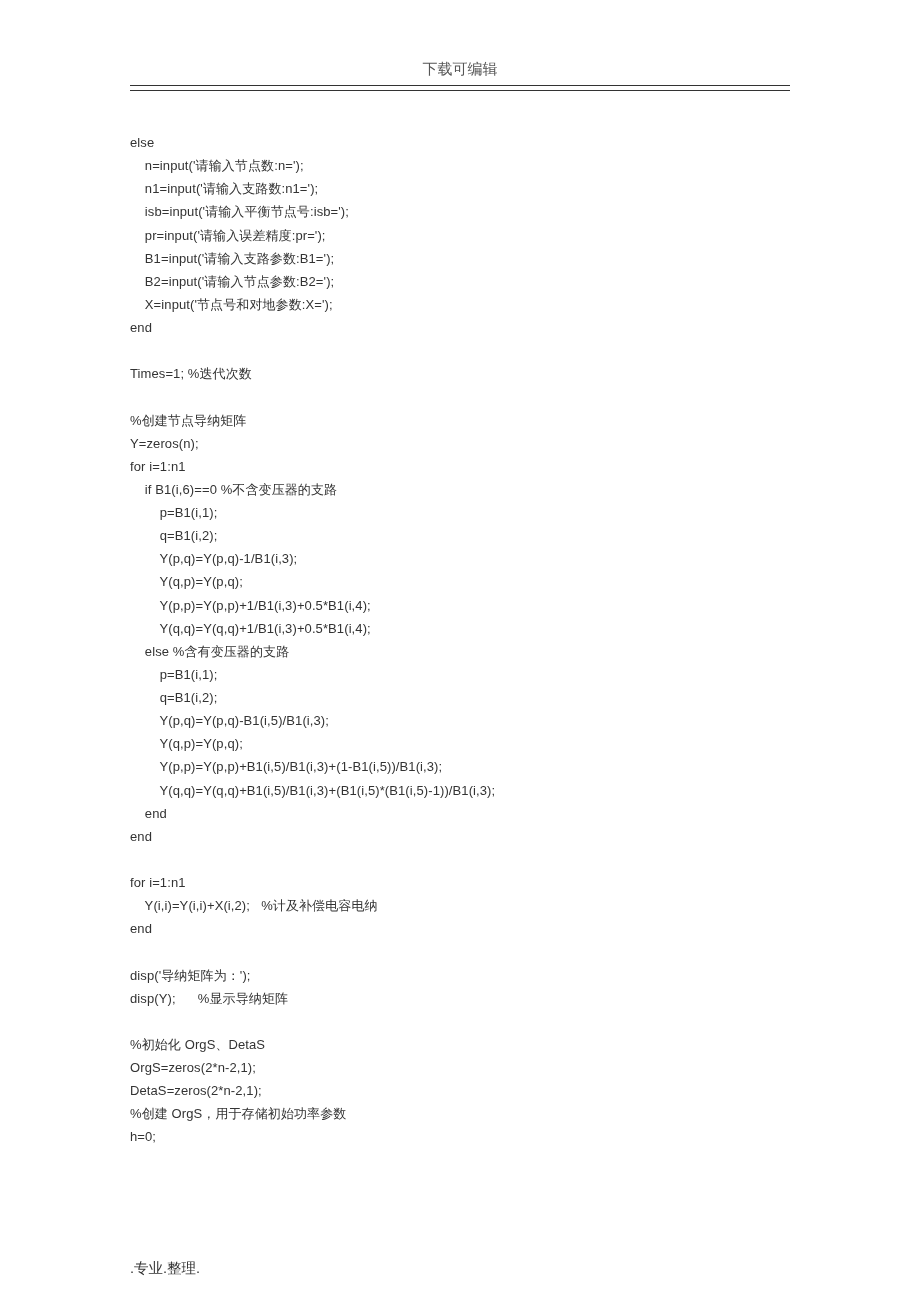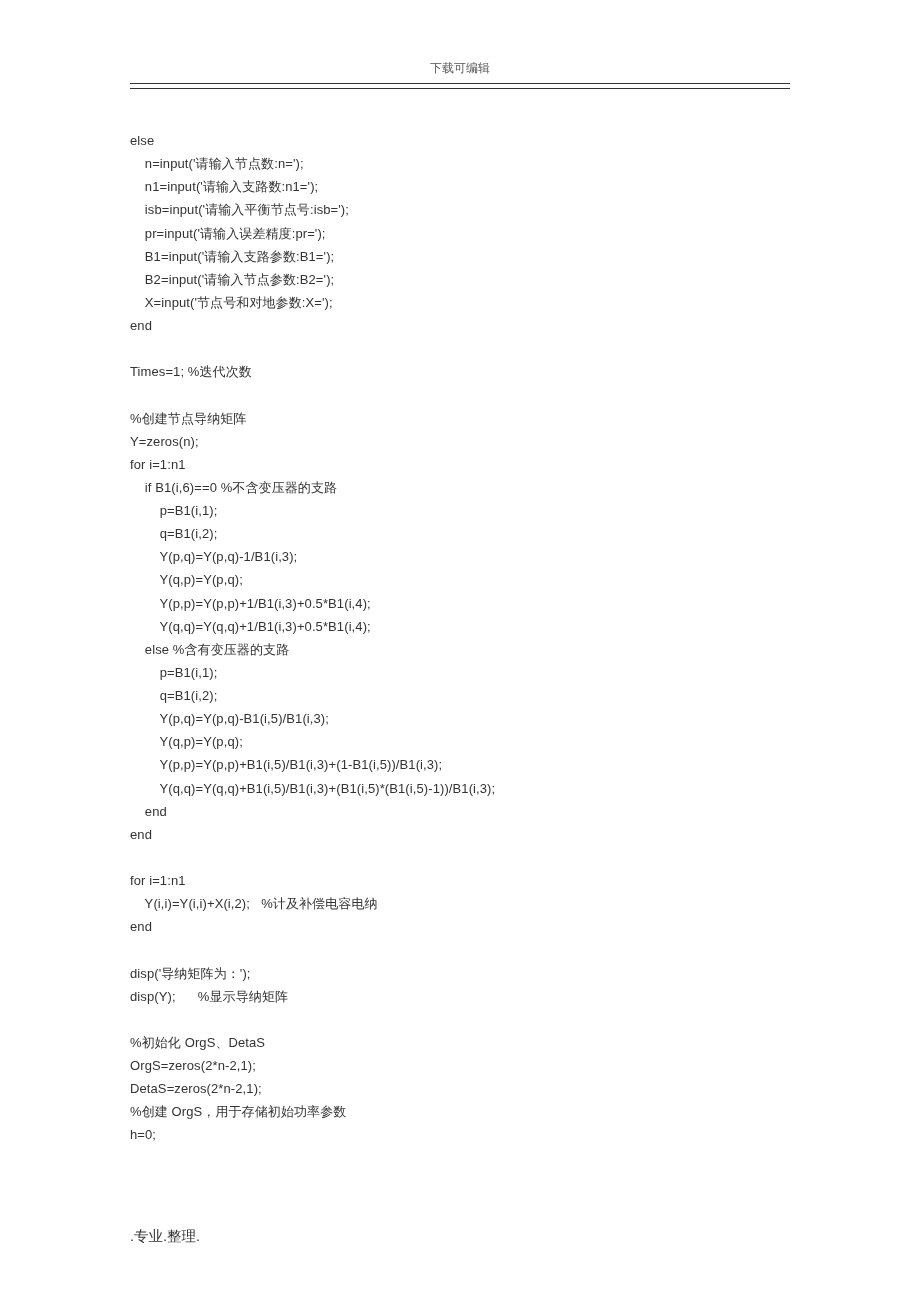--- a/index.html
+++ b/index.html
@@ -12,40 +12,40 @@
   }
   .page {
     width: 920px;
     min-height: 1302px;
     padding: 60px 130px 40px 130px;
     box-sizing: border-box;
     position: relative;
   }
   .header {
     text-align: center;
-    font-size: 12px;
+    font-size: 15px;
     color: #555555;
     padding-bottom: 6px;
     border-bottom: 1.3px solid #333;
     margin-bottom: 4px;
   }
   .header-underline {
     border-bottom: 0.5px solid #333;
     margin-bottom: 40px;
   }
   .code {
     font-size: 13px;
     line-height: 1.78;
     white-space: pre;
     letter-spacing: 0.1px;
     color: #333333;
   }
   .footer {
     position: absolute;
-    bottom: 56px;
+    bottom: 24px;
     left: 130px;
     font-size: 14.5px;
     color: #333333;
   }
 </style>
 </head>
 <body>
 
 <div class="page">
   <div class="header">下载可编辑</div>

